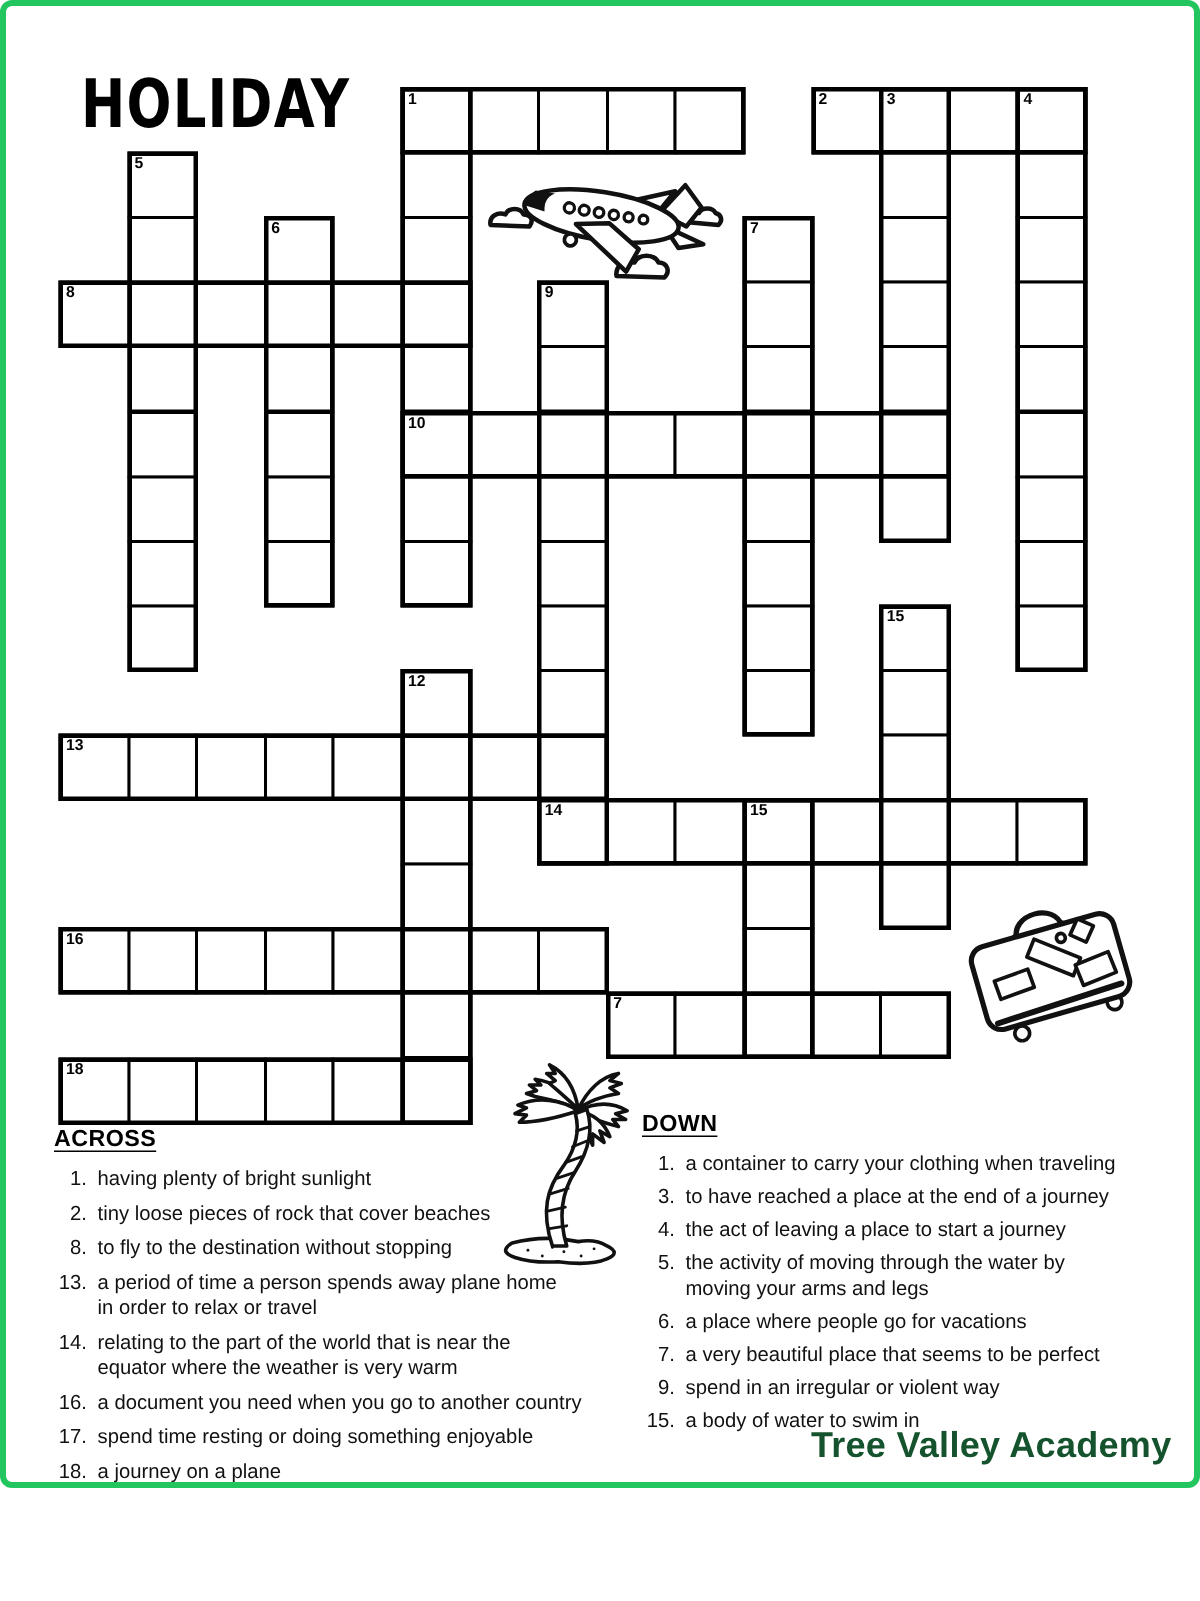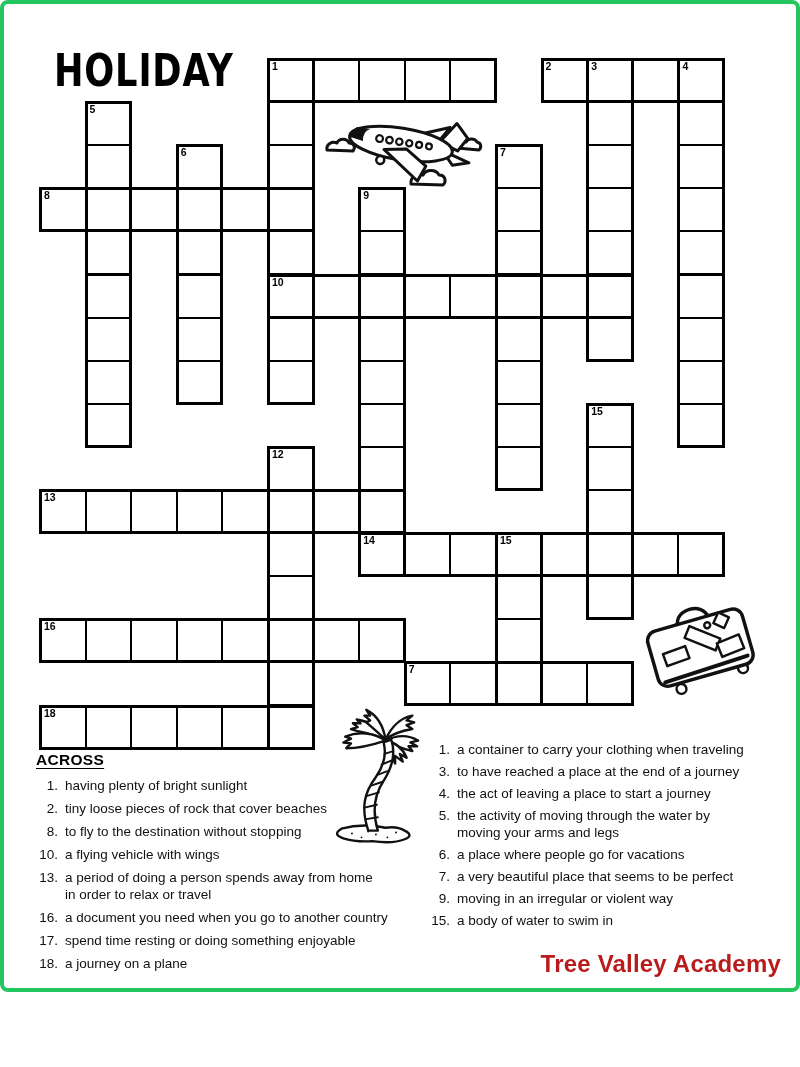--- a/index.html
+++ b/index.html
@@ -330,50 +330,52 @@
   <li>
     <span class="cnum">2.</span>
     <span class="ctext">tiny loose pieces of rock that cover beaches</span>
   </li>
 
   <li>
     <span class="cnum">8.</span>
     <span class="ctext">to fly to the destination without stopping</span>
   </li>
 
-  <li>
-    <span class="cnum">10.</span>
-    <span class="ctext">a flying vehicle with wings</span>
-  </li>
 
   <li>
     <span class="cnum">13.</span>
-    <span class="ctext">a period of doing a person spends away from home
+    <span class="ctext">a period of time a person spends away plane home
 in order to relax or travel</span>
   </li>
 
+  <li>
+    <span class="cnum">14.</span>
+    <span class="ctext">relating to the part of the world that is near the
+equator where the weather is very warm</span>
+  </li>
 
   <li>
     <span class="cnum">16.</span>
     <span class="ctext">a document you need when you go to another country</span>
   </li>
 
   <li>
     <span class="cnum">17.</span>
     <span class="ctext">spend time resting or doing something enjoyable</span>
   </li>
 
   <li>
     <span class="cnum">18.</span>
     <span class="ctext">a journey on a plane</span>
   </li>
 </ol>
   </section>
 
   <section class="clues down">
+    <h2>DOWN</h2>
     <ol id="down-list">
   <li>
     <span class="cnum">1.</span>
     <span class="ctext">a container to carry your clothing when traveling</span>
   </li>
 
   <li>
     <span class="cnum">3.</span>
     <span class="ctext">to have reached a place at the end of a journey</span>
   </li>
@@ -394,26 +396,26 @@
     <span class="ctext">a place where people go for vacations</span>
   </li>
 
   <li>
     <span class="cnum">7.</span>
     <span class="ctext">a very beautiful place that seems to be perfect</span>
   </li>
 
   <li>
     <span class="cnum">9.</span>
-    <span class="ctext">moving in an irregular or violent way</span>
+    <span class="ctext">spend in an irregular or violent way</span>
   </li>
 
 
 
   <li>
     <span class="cnum">15.</span>
     <span class="ctext">a body of water to swim in</span>
   </li>
 </ol>
   </section>
 
-  <div class="brand" style="color: #b91c1c;">Tree Valley Academy</div>
+  <div class="brand" style="color: #14532d;">Tree Valley Academy</div>
 </div>
 
 </body></html>

